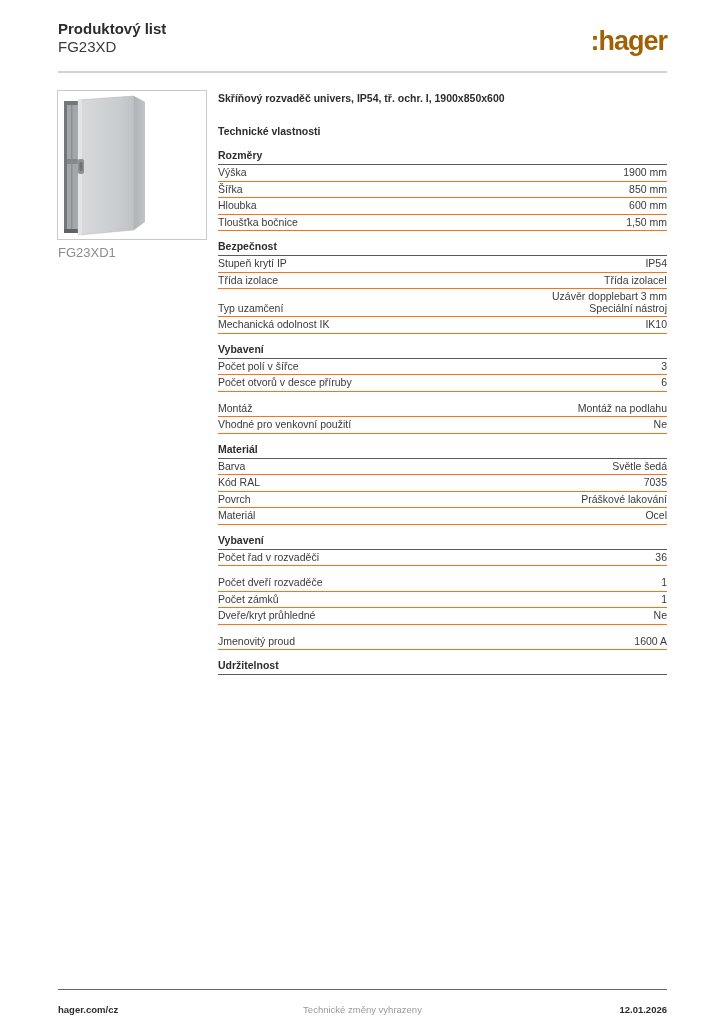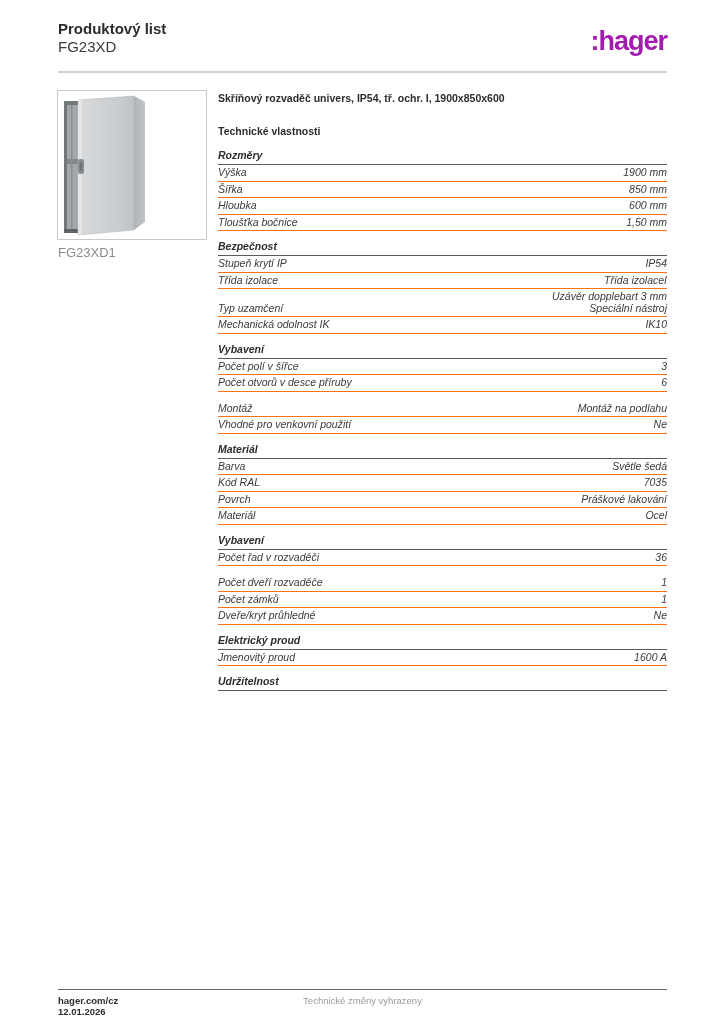--- a/index.html
+++ b/index.html
@@ -38,59 +38,58 @@
   .image-caption {
     position: absolute; left: 58px; top: 245px;
     font-size: 13px; color: #8c8c8c;
   }
 
   
   .content { position: absolute; left: 218px; top: 90px; width: 449px; }
   .product-title { font-size: 10.5px; font-weight: bold; color: #2d2d2d; margin-top: 2px; }
   .specs-heading { font-size: 10.5px; font-weight: bold; color: #2d2d2d; margin-top: 21px; }
   #sections { margin-top: 12px; }
-  .section { margin-top: 9px; font-style: italic; }
+  .section { margin-top: 9px; }
   .section:first-child { margin-top: 0; }
   .section-title {
     font-size: 10.5px; font-weight: bold; color: #2d2d2d;
     padding-bottom: 3px; border-bottom: 1px solid #5a5a5a;
   }
   .spec-row {
     display: flex; justify-content: space-between; align-items: flex-end;
     border-bottom: 1px solid #f97316;
     padding: 2px 0 2px 0;
     font-size: 10.5px; line-height: 11.5px;
   }
   .spec-label { color: #3a3a3a; white-space: nowrap; }
   .spec-value { color: #3a3a3a; text-align: right; }
 
   
   .footer {
     position: absolute; left: 58px; right: 57px; top: 989px;
     border-top: 1px solid #666;
-    padding-top: 5px;
+    padding-top: 14px;
     display: flex; justify-content: space-between; align-items: baseline;
     font-size: 9.5px;
-    flex-direction: column;
   }
   .footer-left  { font-weight: bold; color: #2d2d2d; }
   .footer-center{ color: #9a9a9a; position: absolute; left: 0; right: 0; text-align: center; }
   .footer-right { font-weight: bold; color: #2d2d2d; }
 </style>
 </head>
 <body>
 
 <div class="page">
 
   <div class="header">
     <div>
       <div class="doc-type">Produktový list</div>
       <div class="product-code">FG23XD</div>
     </div>
-    <div class="logo" id="logo" style="color: #a21caf;">:hager</div>
+    <div class="logo" id="logo" style="color: #a16207;">:hager</div>
   </div>
   <div class="header-divider"></div>
 
   <div class="image-box">
     <svg width="148" height="148" viewBox="0 0 148 148">
       <defs>
         <linearGradient id="doorGrad" x1="0" y1="0" x2="1" y2="0">
           <stop offset="0" stop-color="#d8dadc"></stop>
           <stop offset="0.75" stop-color="#c9ccce"></stop>
           <stop offset="1" stop-color="#bfc2c4"></stop>
@@ -218,21 +217,20 @@
           <div class="spec-row">
             <span class="spec-label">Počet zámků</span>
             <span class="spec-value">1</span>
           </div>
           <div class="spec-row">
             <span class="spec-label">Dveře/kryt průhledné</span>
             <span class="spec-value">Ne</span>
           </div>
         </div>
         <div class="section">
-          <div class="section-title">Elektrický proud</div>
           <div class="spec-row">
             <span class="spec-label">Jmenovitý proud</span>
             <span class="spec-value">1600 A</span>
           </div>
         </div>
         <div class="section">
           <div class="section-title">Udržitelnost</div>
         </div>
       </div>
   </div>

